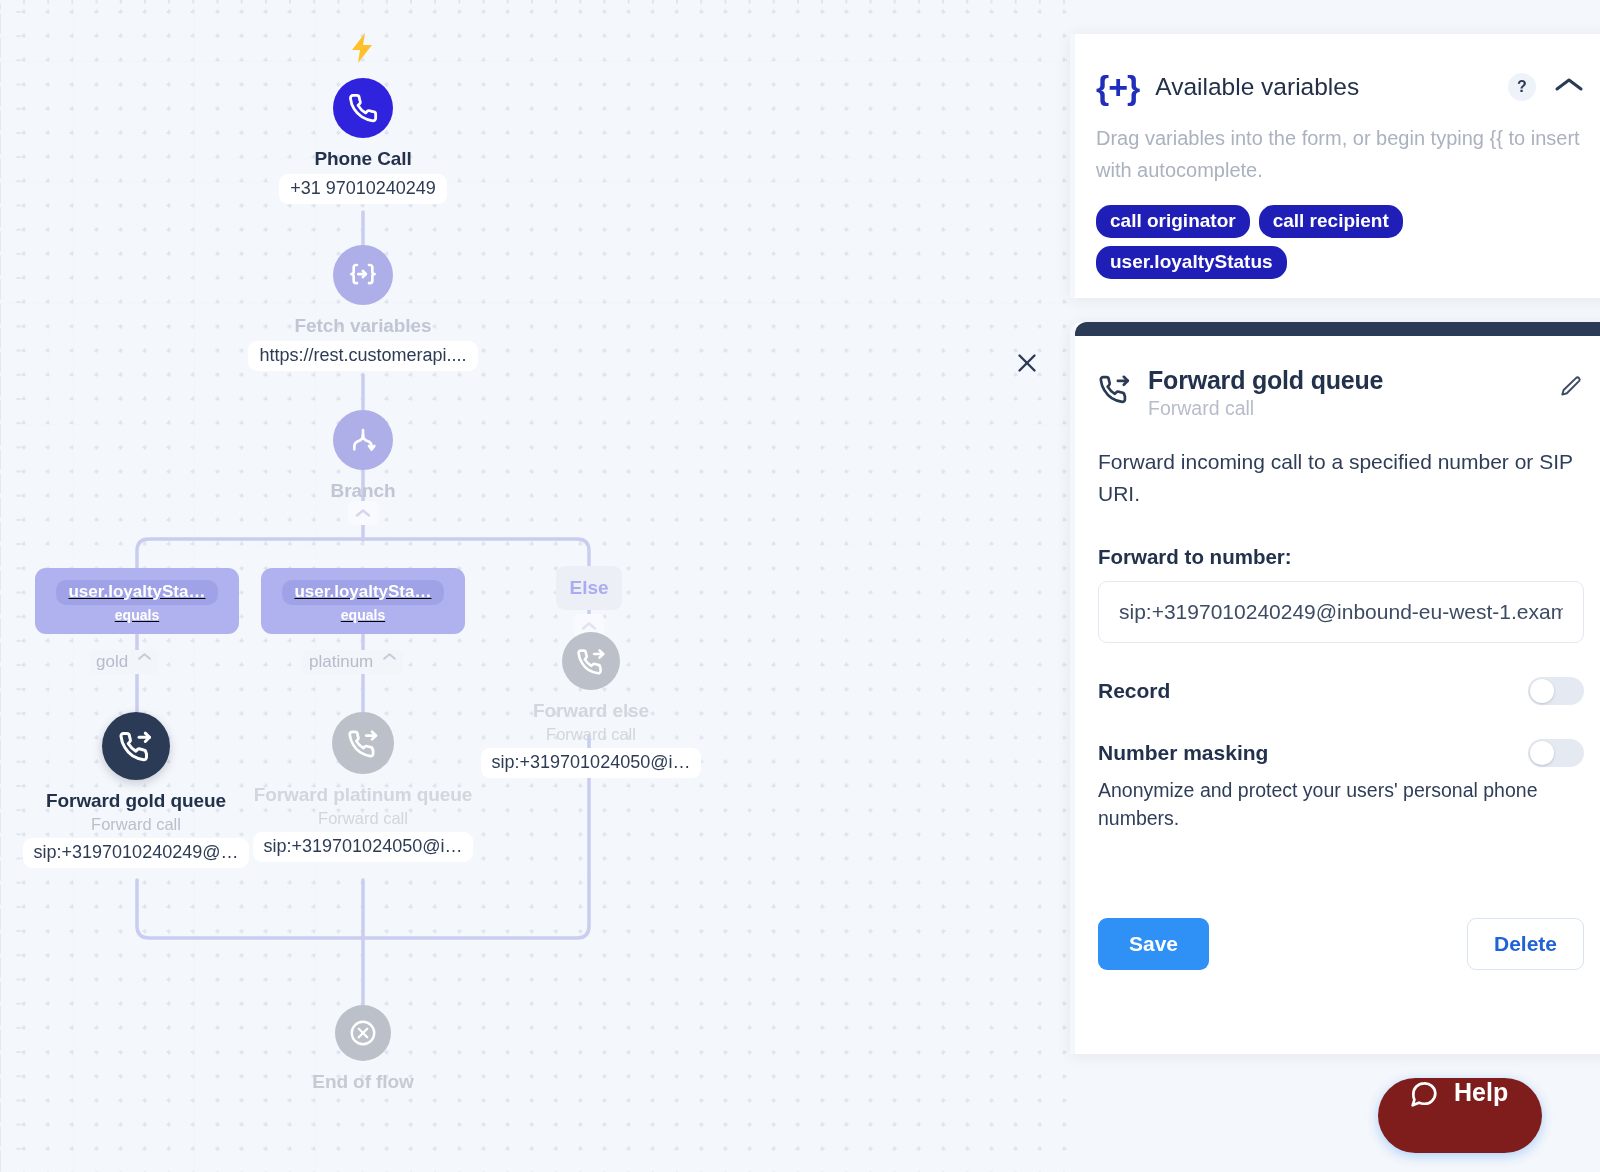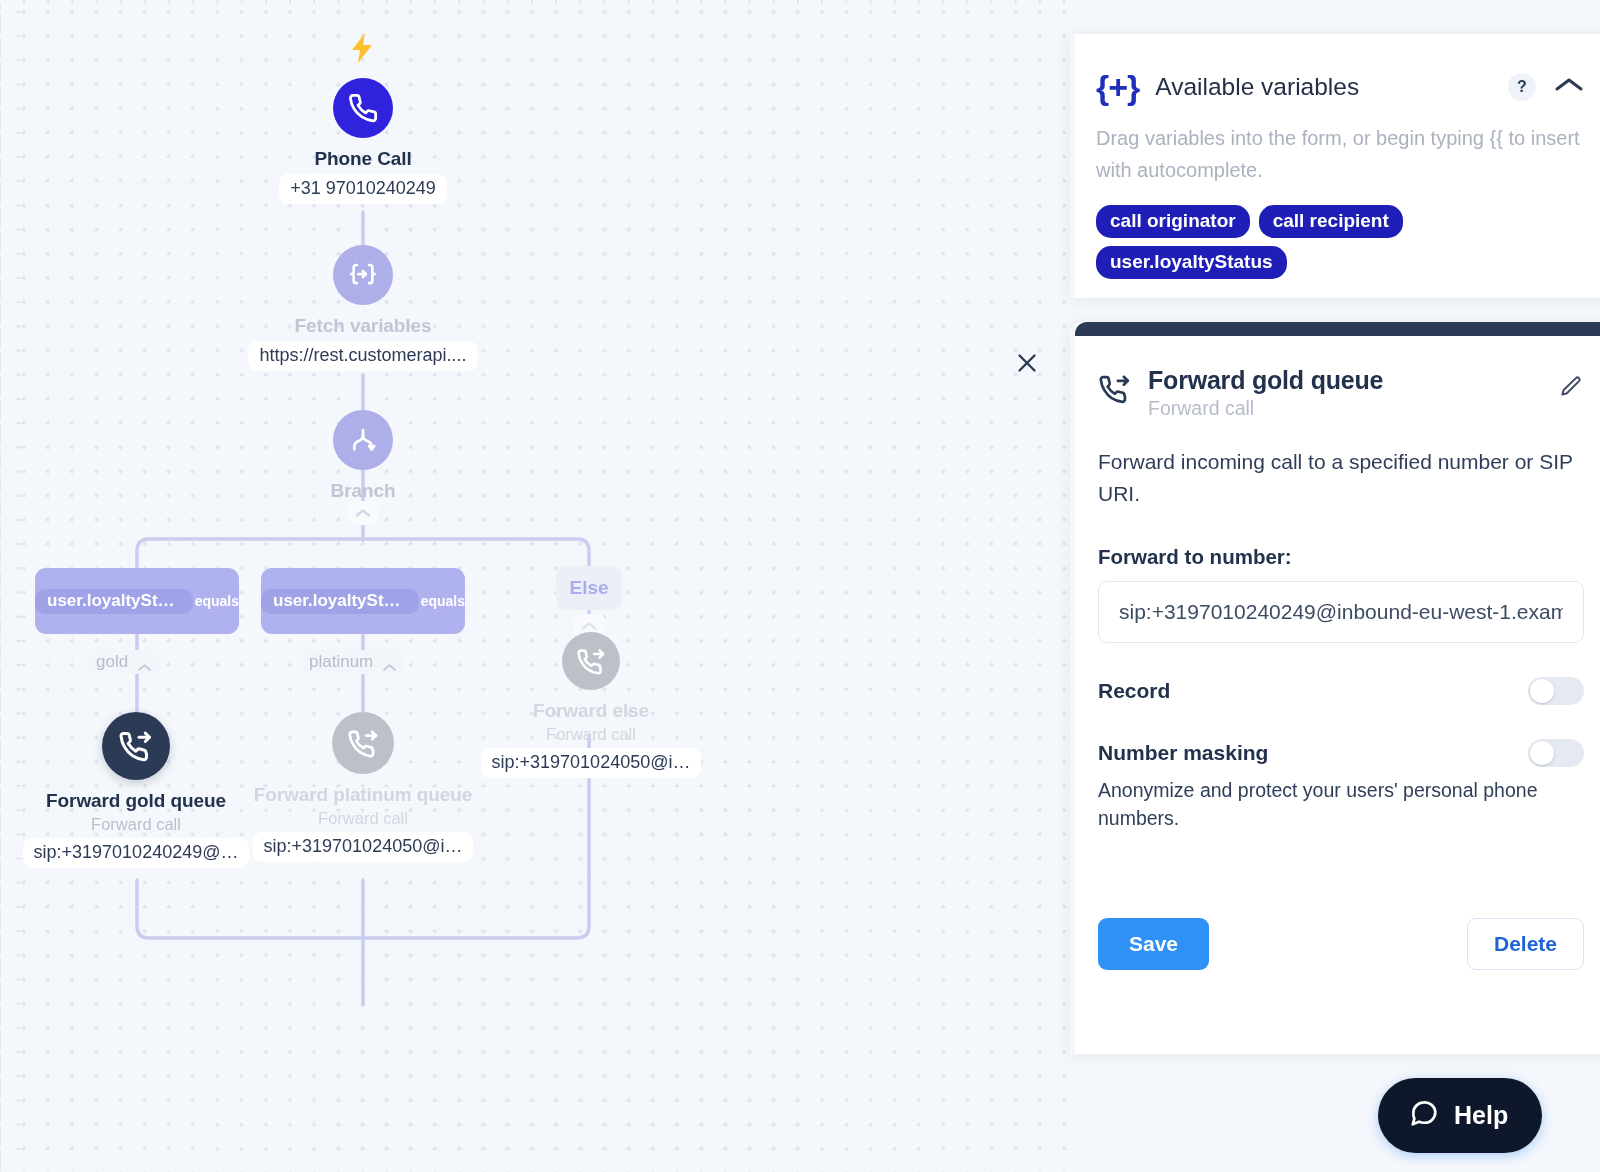--- a/index.html
+++ b/index.html
@@ -96,23 +96,24 @@
     display: flex; align-items: center; justify-content: center;
   }
   .collapse-tab svg { display: block; }
 
   
   .cond {
     position: absolute;
     width: 204px; height: 66px;
     background: #b0b2ef;
     border-radius: 11px;
-    display: flex; flex-direction: row;
+    display: flex; flex-direction: column;
     align-items: center; justify-content: center;
     gap: 2px;
+    text-decoration: underline;
   }
   .cond .var {
     background: #a0a2e8;
     color: #ffffff;
     font-size: 17px; font-weight: 700;
     border-radius: 10px;
     padding: 2px 12px 3px;
     max-width: 185px;
     overflow: hidden; text-overflow: ellipsis; white-space: nowrap;
   }
@@ -122,21 +123,21 @@
     position: absolute;
     width: 66px; height: 44px;
     background: #eceff6;
     border-radius: 9px;
     display: flex; align-items: center; justify-content: center;
     color: #a9adf0; font-size: 19px; font-weight: 700;
   }
 
   .branch-label {
     position: absolute;
-    display: flex; align-items: flex-end; gap: 9px;
+    display: flex; align-items: flex-start; gap: 9px;
     background: #f2f5fa;
     border-radius: 5px;
     padding: 2px 6px;
     color: #b6bcc9;
     font-size: 17px;
   }
 
   
   #node-gold { left: 11px; top: 712px; width: 250px; }
   #node-gold .disc { width: 68px; height: 68px; background: #2b3b56;
@@ -267,22 +268,22 @@
     background: #ffffff; color: #1f63d6;
     border: 1.4px solid #d9e3f2; border-radius: 9px;
     font-size: 21px; font-weight: 700;
     font-family: "Liberation Sans", sans-serif;
     padding: 13px 26px; cursor: pointer;
   }
 
   #help-btn {
     position: absolute; left: 1378px; top: 1078px;
     height: 75px; padding: 0 34px 0 30px;
-    background: #0f172a; border-radius: 38px;
-    display: flex; align-items: center; gap: 14px;
+    background: #7f1d1d; border-radius: 38px;
+    display: flex; align-items: flex-start; gap: 14px;
     color: #ffffff; font-size: 25px; font-weight: 700;
     cursor: pointer;
     box-shadow: 0 3px 12px rgba(27,129,245,0.33);
   }
 </style>
 </head>
 <body>
 
 <div id="canvas">
 
@@ -419,20 +420,30 @@
           <path d="M19 17.2v2.2a1.7 1.7 0 0 1-1.9 1.7 17 17 0 0 1-7.4-2.6A16.7 16.7 0 0 1 4.6 13a17 17 0 0 1-2.6-7.5A1.7 1.7 0 0 1 3.7 3.6h2.2a1.7 1.7 0 0 1 1.7 1.5c.1.8.3 1.6.6 2.4a1.7 1.7 0 0 1-.4 1.8l-1 1a15 15 0 0 0 5.1 5.1l1-1a1.7 1.7 0 0 1 1.8-.4c.8.3 1.6.5 2.4.6a1.7 1.7 0 0 1 1.5 1.7z"></path>
           <path d="M14 6.2h7"></path>
           <path d="M18.2 3.4 21 6.2 18.2 9"></path>
         </svg>
       </div>
       <div class="n-title">Forward else</div>
       <div class="n-sub">Forward call</div>
       <div class="n-chip">sip:+319701024050@i…</div>
     </div>
 
+    <div class="node" id="node-end">
+      <div class="disc">
+        <svg width="30" height="30" viewBox="0 0 24 24" fill="none" stroke="#ffffff" stroke-width="1.9" stroke-linecap="round" stroke-linejoin="round">
+          <circle cx="12" cy="12" r="9"></circle>
+          <path d="M8.6 8.6 15.4 15.4"></path>
+          <path d="M15.4 8.6 8.6 15.4"></path>
+        </svg>
+      </div>
+      <div class="n-title">End of flow</div>
+    </div>
 
   </div>
 
   <div id="canvas-close">
     <svg width="24" height="24" viewBox="0 0 24 24" fill="none" stroke="#2b3b56" stroke-width="2.4" stroke-linecap="round">
       <path d="M4.5 4.5 19.5 19.5"></path>
       <path d="M19.5 4.5 4.5 19.5"></path>
     </svg>
   </div>
 </div>

